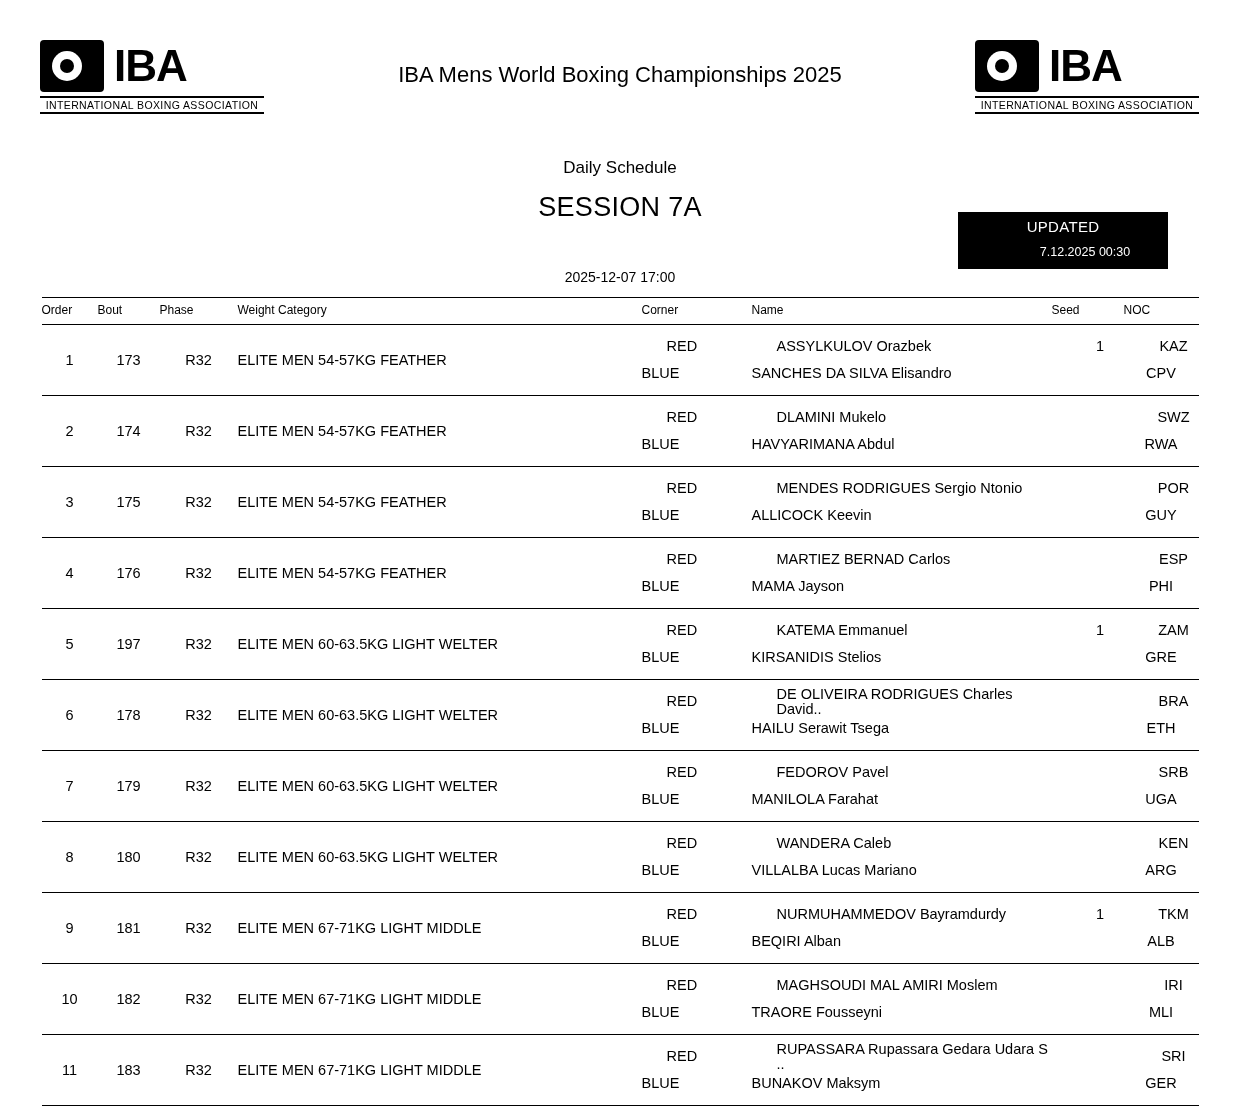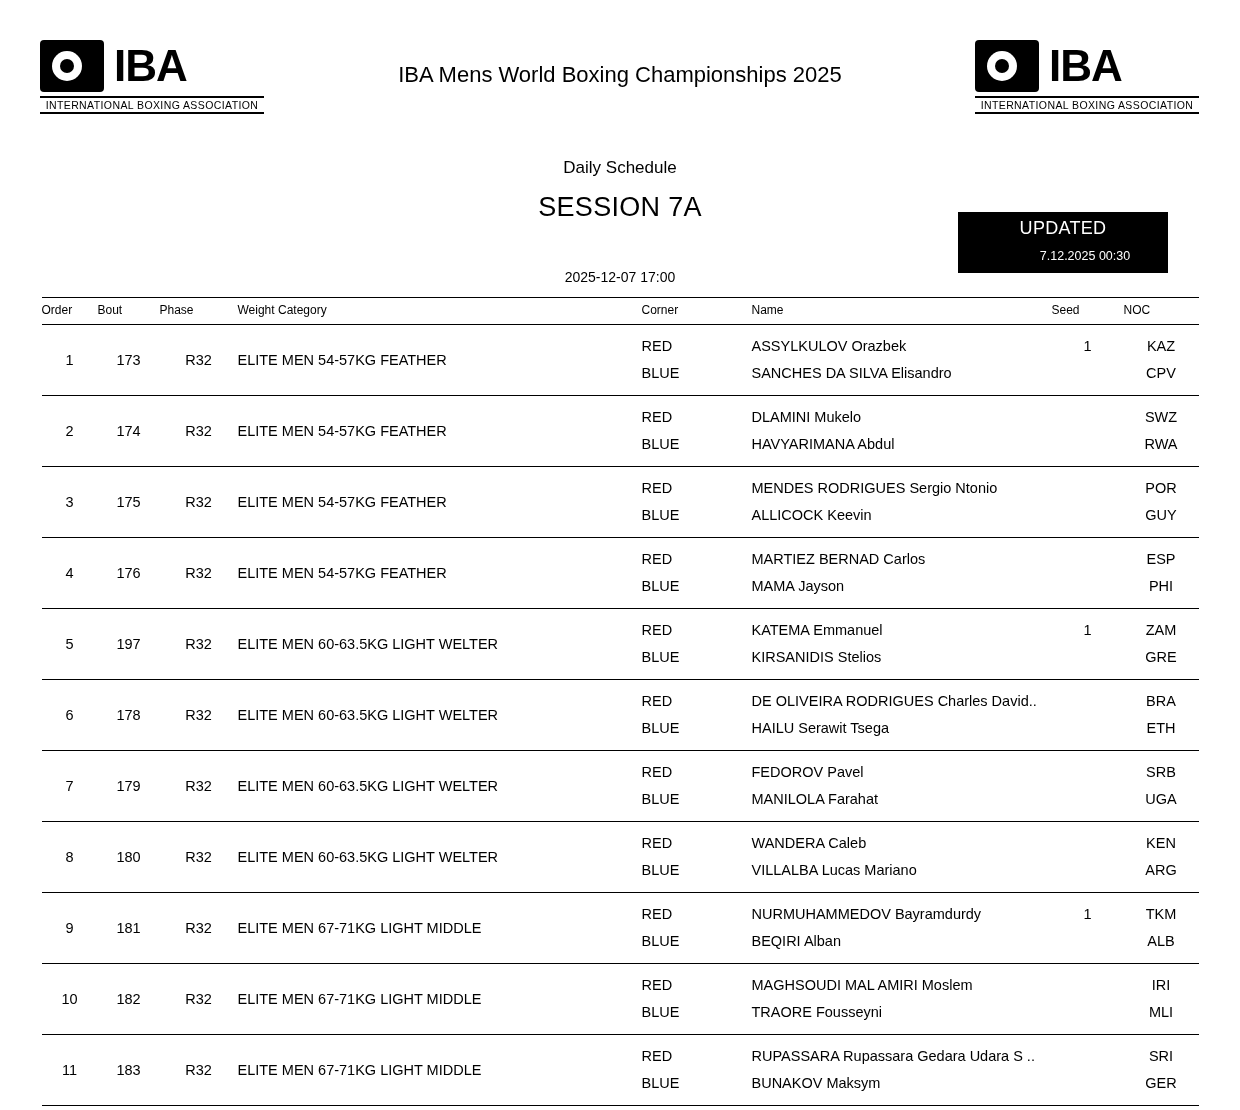--- a/index.html
+++ b/index.html
@@ -106,21 +106,21 @@
     top: 212px;
     left: 958px;
     width: 210px;
     background: #000;
     color: #fff;
     text-align: center;
     padding: 6px 0 10px 0;
     box-sizing: border-box;
   }
   .updated-box .u-label {
-    font-size: 18px;
+    font-size: 15px;
     letter-spacing: 0.3px;
   }
   .updated-box .u-time {
     font-size: 12.5px;
     margin-top: 10px;
     margin-left: 44px;
   }
 
   .session-datetime {
     text-align: center;
@@ -166,21 +166,21 @@
   .c-name   { padding-left: 6px; }
   .c-seed   { text-align: center; }
   .c-noc    { text-align: center; font-size: 11.5px; }
 
   .two-lines { line-height: 1; }
   .line {
     height: 27px;
     display: flex;
     align-items: center;
   }
-  .line.first { margin-top: 8px; }
+  .line.first { margin-top: 8px; margin-left: 25px; }
   .line.second { margin-bottom: 8px; }
   .line.center { justify-content: center; }
   .vcenter {
     height: 70px;
     display: flex;
     align-items: center;
   }
   .vcenter.center { justify-content: center; }
   .vcenter.left { justify-content: flex-start; }
 </style>

